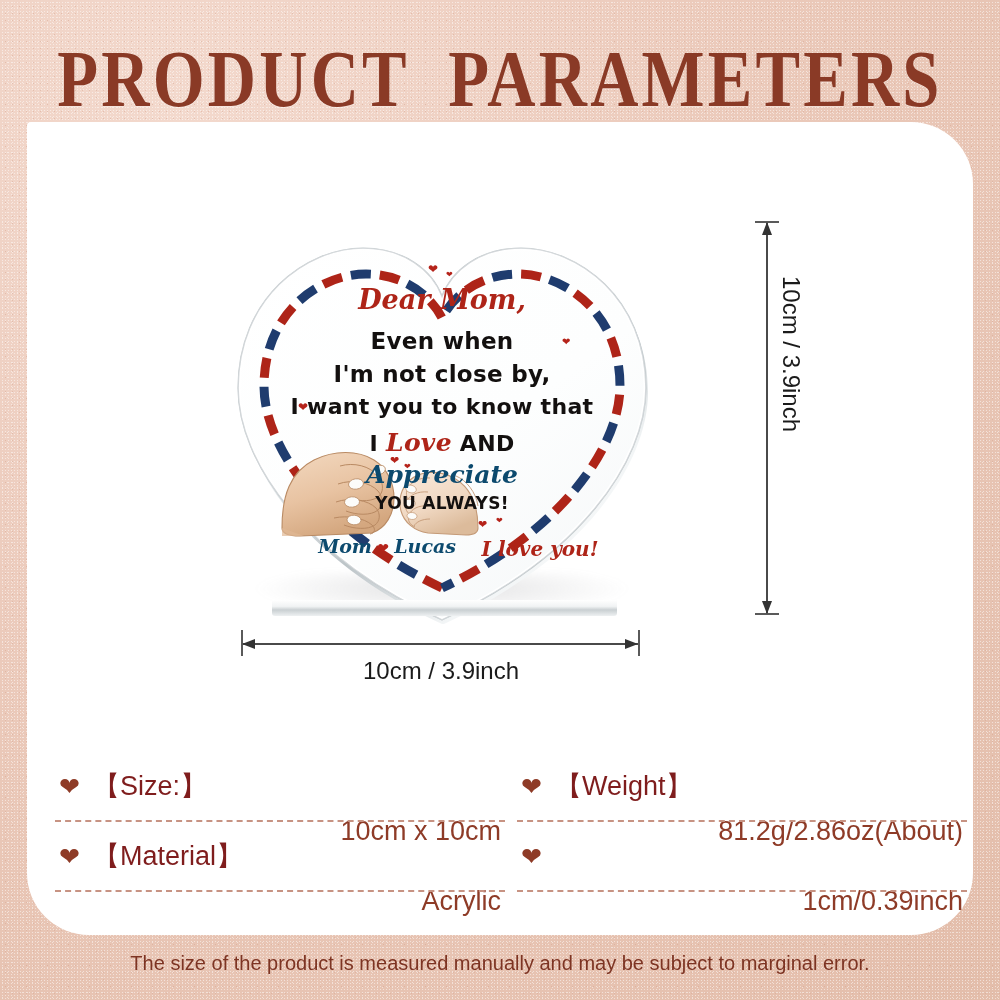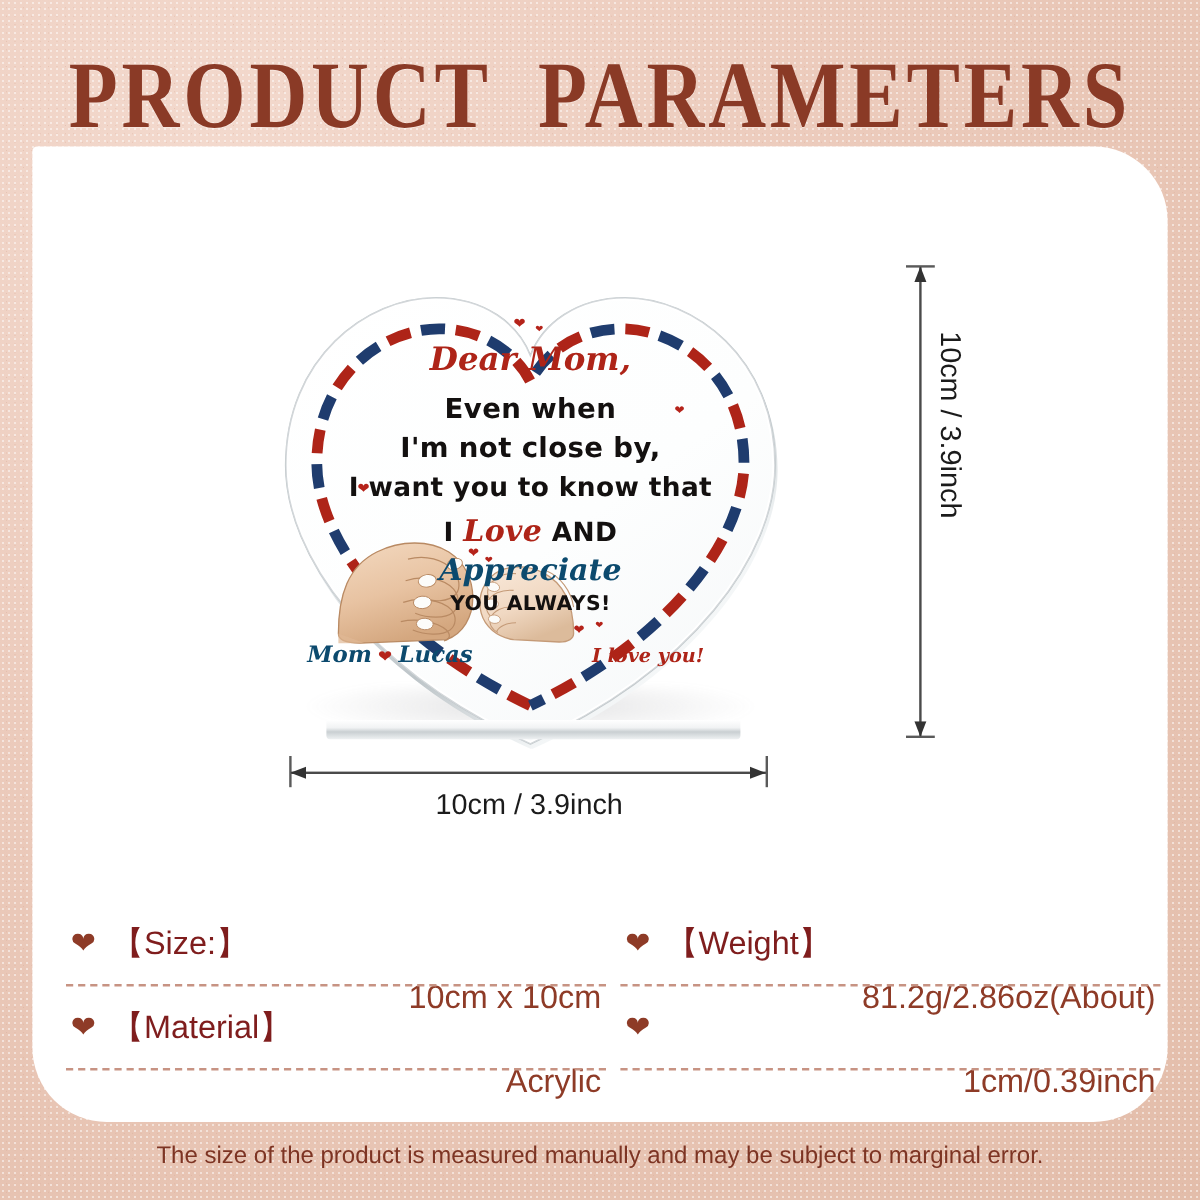--- a/index.html
+++ b/index.html
@@ -66,23 +66,23 @@
   .script-red{font-family:"DejaVu Serif",serif;font-style:italic;font-weight:700;color:#ae2418;}
   .script-navy{font-family:"DejaVu Serif",serif;font-style:italic;font-weight:700;color:#0c4a6e;}
   .hand-font{font-family:"DejaVu Sans",sans-serif;font-weight:700;color:#13100f;letter-spacing:.3px;text-align:center;}
   .l-dear{top:52px;font-size:27px;}
   .l1{top:96px;font-size:23px;}
   .l2{top:129px;font-size:23px;}
   .l3{top:162px;font-size:22px;}
   .l4{top:196px;font-size:22px;}
   .l5{top:228px;font-size:25px;}
   .l6{top:261px;font-size:17px;}
-  .l7{top:305px;font-size:16px;padding-left:48px;}
+  .l7{top:305px;font-size:20px;padding-left:48px;}
   .inline-red{font-family:"DejaVu Serif",serif;font-style:italic;font-weight:700;color:#ae2418;font-size:25px;margin-top:44px;}
-  .names{position:absolute;top:303px;left:24px;width:190px;text-align:left;font-size:19px;}
+  .names{position:absolute;top:303px;left:34px;width:190px;text-align:right;font-size:19px;}
   .tiny-heart{color:#b5231a;font-size:14px;}
   .mini-hearts{position:absolute;color:#b5231a;}
 
   
   .dash-border{position:absolute;inset:0;}
 
   
   .hands{position:absolute;left:48px;top:200px;width:200px;height:112px;}
 
   

